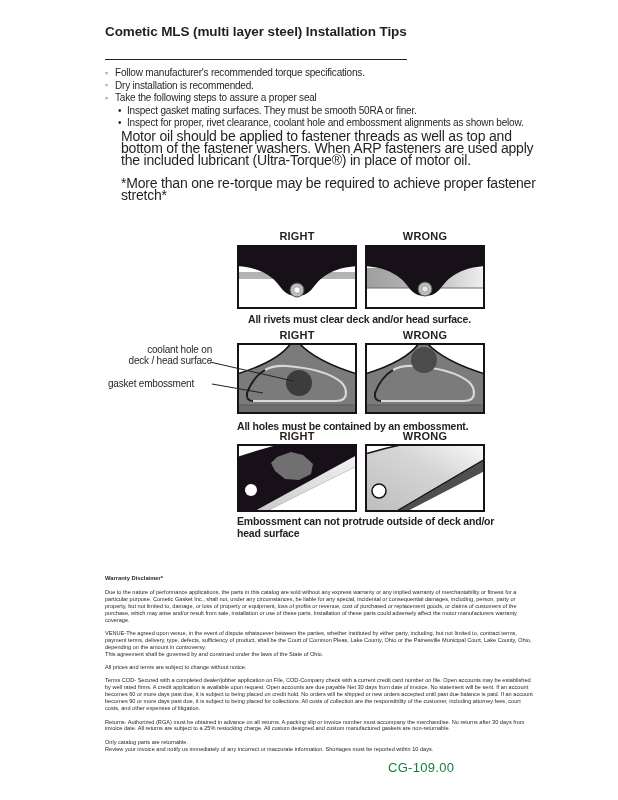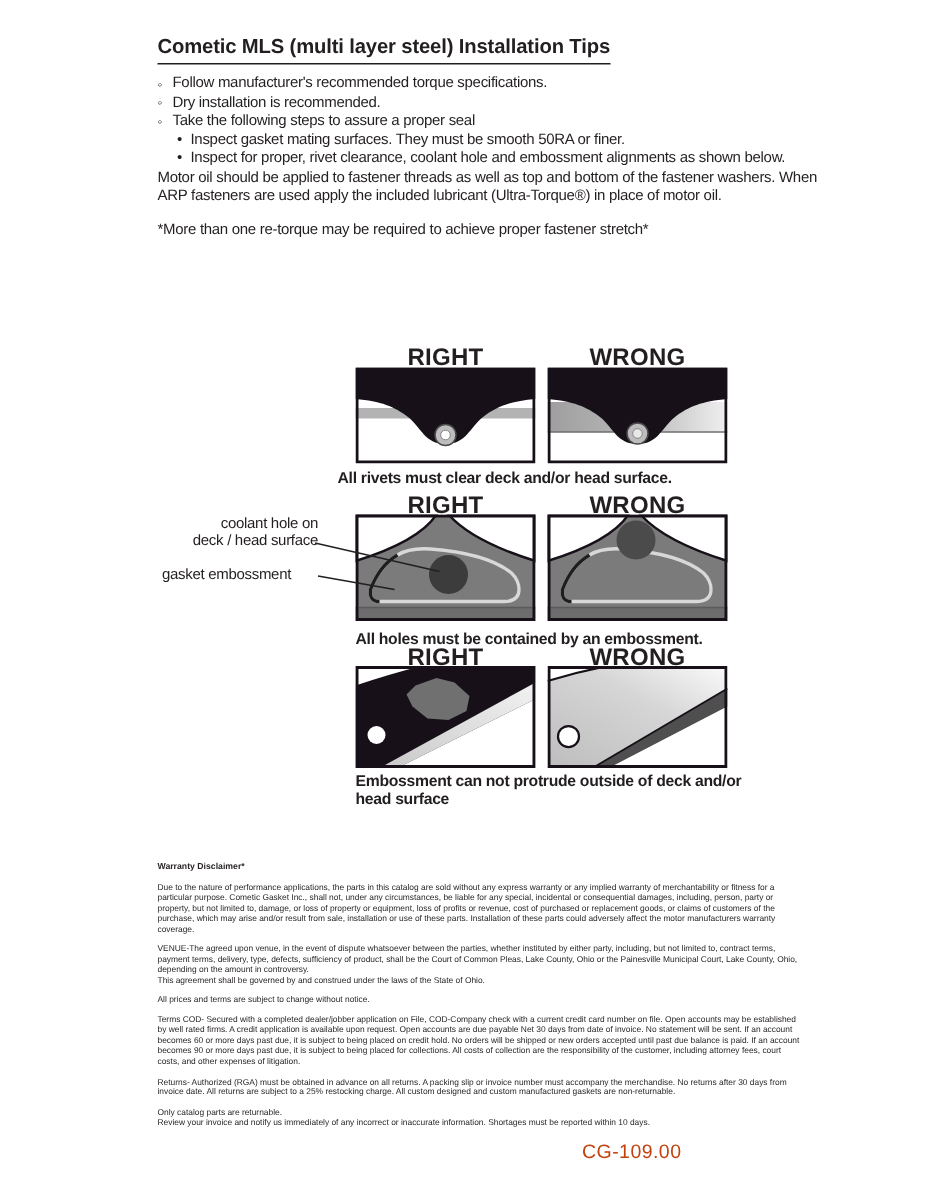--- a/index.html
+++ b/index.html
@@ -1,38 +1,38 @@
 <!DOCTYPE html>
 <html><head>
 <meta charset="utf-8">
 <style>
   html,body{margin:0;padding:0;background:#ffffff;}
   .page{position:relative;width:618px;height:800px;background:#ffffff;overflow:hidden;
         font-family:"Liberation Sans","DejaVu Sans",sans-serif;color:#231f20;}
   .content{position:absolute;left:105px;top:22px;width:448px;}
   .title{display:inline-block;font-size:13.5px;font-weight:bold;letter-spacing:-0.1px;
-         margin:0 0 7px 0;padding-bottom:4px;border-bottom:1.7px solid #231f20;}
+         margin:0 0 7px 0;padding-bottom:20px;border-bottom:1.7px solid #231f20;}
   .bullets{font-size:10px;line-height:12.6px;letter-spacing:-0.2px;}
   .b{position:relative;padding-left:10px;}
   .b::before{content:"\25E6";position:absolute;left:0;top:-0.5px;font-size:9px;}
   .sb{position:relative;padding-left:9px;margin-left:13px;}
   .sb::before{content:"\2022";position:absolute;left:0;top:0;}
   .diesel-h{font-size:12px;font-weight:bold;margin:14px 0 7px 0;letter-spacing:-0.1px;}
-  .par{font-size:10px;line-height:12px;letter-spacing:-0.2px;margin:0 0 11px 0;}
-  .fig-label{position:absolute;width:120px;text-align:center;font-size:16px;font-weight:bold;letter-spacing:0.2px;}
+  .par{font-size:14px;line-height:12px;letter-spacing:-0.2px;margin:0 0 11px 16px;}
+  .fig-label{position:absolute;width:120px;text-align:center;font-size:11px;font-weight:bold;letter-spacing:0.2px;}
   .fig-box{position:absolute;width:120px;}
   .fig-box svg{display:block;width:120px;}
   .caption{position:absolute;font-size:10.5px;font-weight:bold;letter-spacing:-0.2px;line-height:12px;}
   .ann{position:absolute;width:122px;text-align:right;font-size:10px;line-height:11px;
        letter-spacing:-0.2px;white-space:pre-line;}
   .overlay{position:absolute;left:0;top:0;width:618px;height:800px;pointer-events:none;z-index:5;}
   .warranty{position:absolute;left:105px;top:575px;width:428px;font-size:5.6px;line-height:6.9px;color:#2a2627;}
   .w-h{font-weight:bold;font-size:5.8px;margin:0 0 7px 0;}
   .w-par{white-space:pre-line;margin:0 0 6.5px 0;}
-  .pagenum{position:absolute;left:388px;top:760px;font-size:13px;letter-spacing:0.3px;color:#c2410c;}
+  .pagenum{position:absolute;left:388px;top:760px;font-size:13px;letter-spacing:0.3px;color:#15803d;}
 </style>
 </head>
 <body>
 
 <div class="page">
 
   <div class="content">
     <h1 class="title">Cometic MLS (multi layer steel) Installation Tips</h1>
     <div class="bullets">
       <div class="b">Follow manufacturer's recommended torque specifications.</div>
@@ -69,21 +69,21 @@
       </defs>
       <rect width="120" height="64" fill="#ffffff"></rect>
       <rect y="23" width="120" height="20" fill="url(#g-w1)"></rect>
       <line x1="0" y1="43" x2="120" y2="43" stroke="#6f6f6f" stroke-width="1"></line>
       <path d="M0,0 H120 V21 C103,22.5 94,26 85,33 C76,40 74,51 60,51 C46,51 44,40 35,33 C26,26 17,22.5 0,21 Z" fill="#171019"></path>
       <circle cx="60" cy="44" r="7" fill="#bdbdbd" stroke="#4a4a4a" stroke-width="1"></circle>
       <circle cx="60" cy="44" r="3.2" fill="#e8e8e8" stroke="#7d7d7d" stroke-width="0.6"></circle>
       <rect x="1" y="1" width="118" height="62" fill="none" stroke="#171019" stroke-width="2"></rect>
     </svg>
   </div>
-  <div class="caption" style="left:225px;top:313px;width:280px;">All rivets must clear deck and/or head surface.</div>
+  <div class="caption" style="left:248px;top:313px;width:280px;">All rivets must clear deck and/or head surface.</div>
 
   <div class="fig-label" style="left:237px;top:329px;">RIGHT</div>
   <div class="fig-label" style="left:365px;top:329px;">WRONG</div>
 
   <div class="ann" style="left:90px;top:344px;">coolant hole on
 deck / head surface</div>
   <div class="ann" style="left:90px;top:378px;text-align:center;">gasket embossment</div>
 
   <div class="fig-box" style="left:237px;top:343px;">
     <svg viewBox="0 0 120 71">

